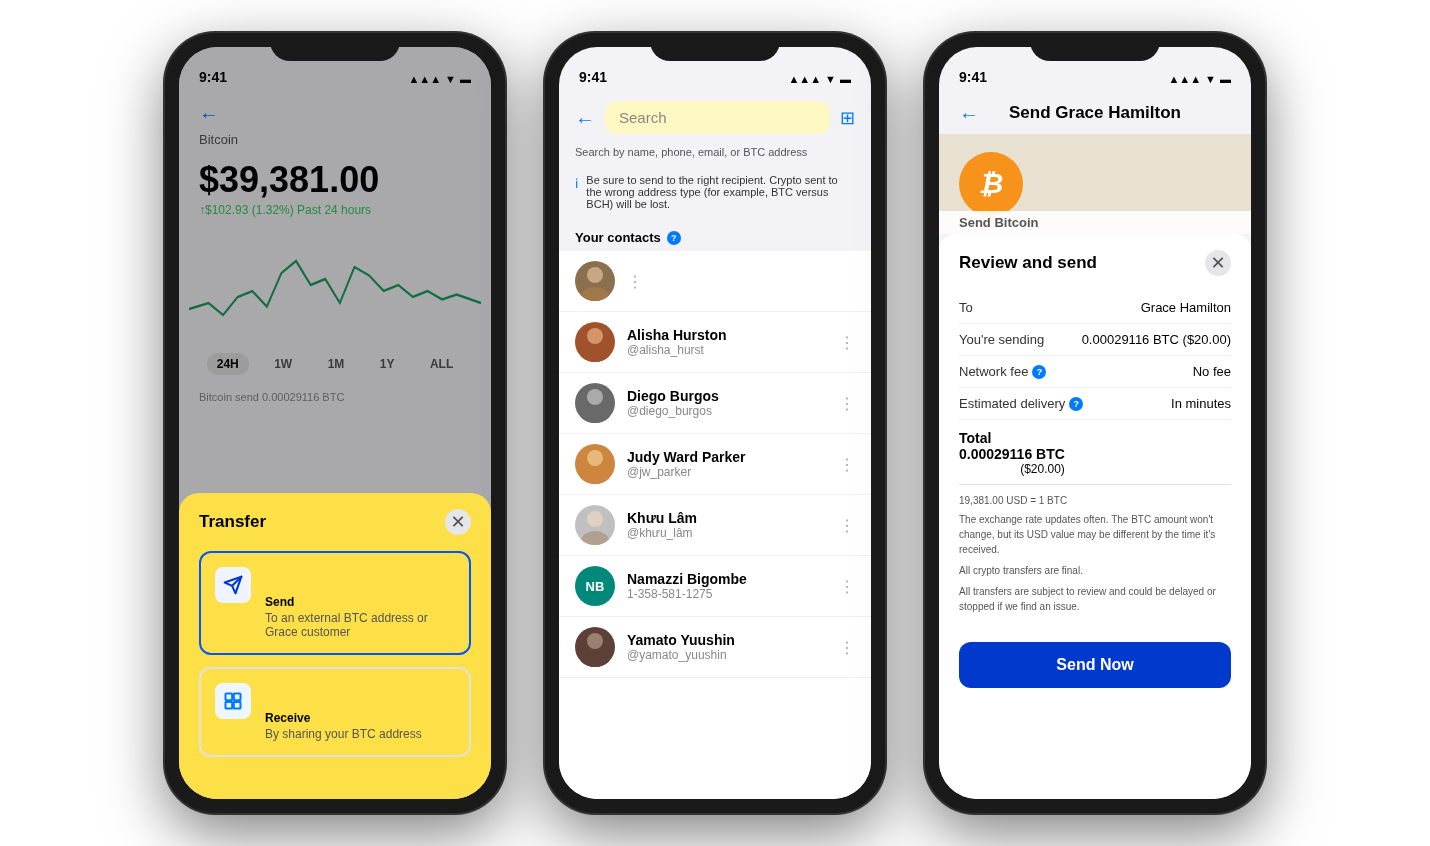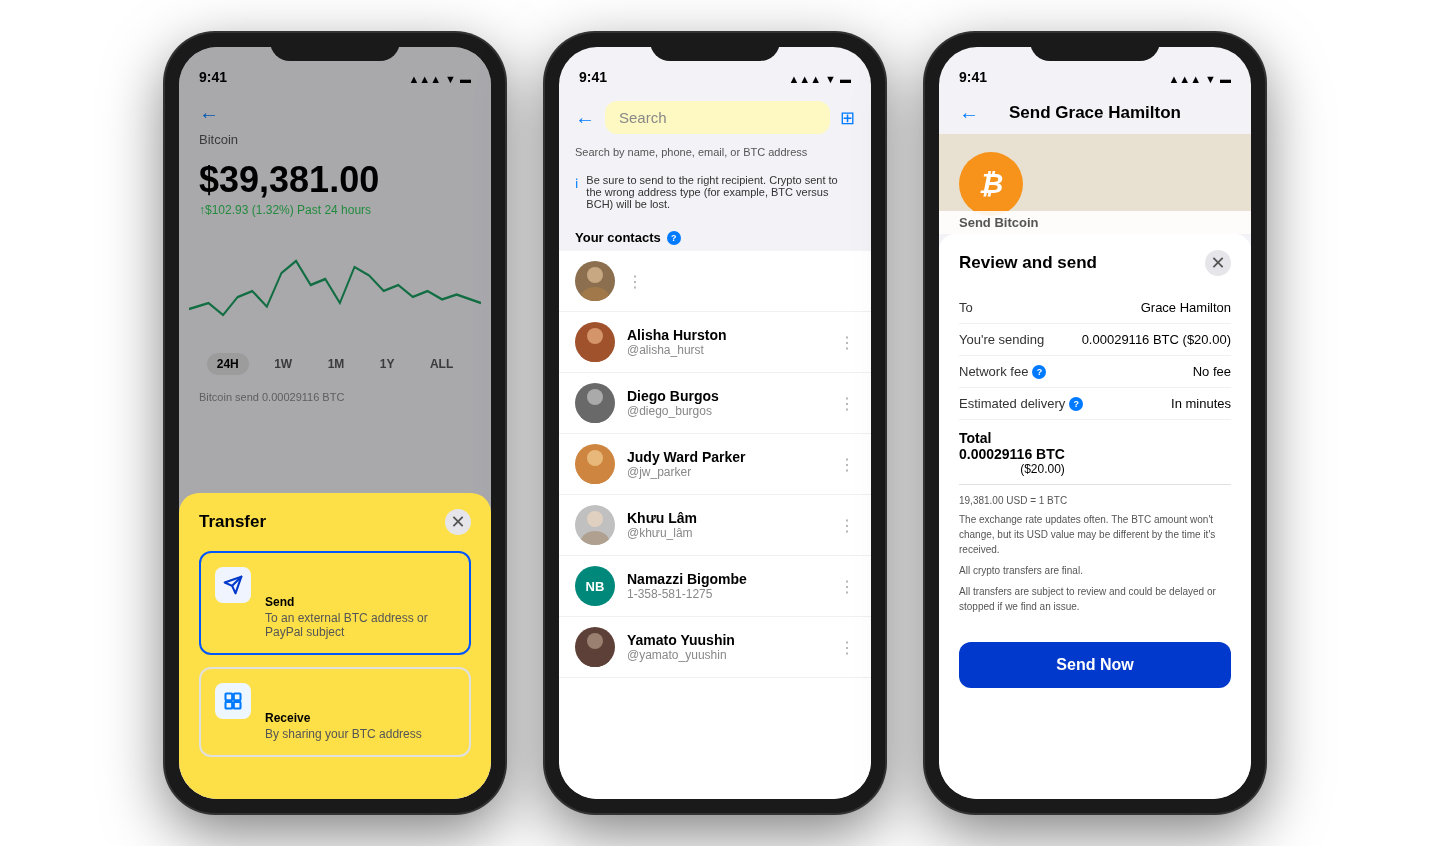--- a/index.html
+++ b/index.html
@@ -445,21 +445,21 @@
 
           <div class="transfer-option active">
             <div class="transfer-icon">
               <svg width="20" height="20" viewBox="0 0 24 24" fill="none" stroke="#0039cb" stroke-width="2.5" stroke-linecap="round" stroke-linejoin="round">
                 <line x1="22" y1="2" x2="11" y2="13"></line>
                 <polygon points="22 2 15 22 11 13 2 9 22 2"></polygon>
               </svg>
             </div>
             <div class="transfer-text">
               <h4>Send</h4>
-              <p>To an external BTC address or PayPal subject</p>
+              <p>To an external BTC address or Grace customer</p>
             </div>
           </div>
 
           <div class="transfer-option">
             <div class="transfer-icon receive-icon">
               <svg width="20" height="20" viewBox="0 0 24 24" fill="none" stroke="#007aff" stroke-width="2.5" stroke-linecap="round" stroke-linejoin="round">
                 <rect x="3" y="3" width="8" height="8" rx="1"></rect>
                 <rect x="13" y="3" width="8" height="8" rx="1"></rect>
                 <rect x="3" y="13" width="8" height="8" rx="1"></rect>
                 <rect x="13" y="13" width="8" height="8" rx="1"></rect>

